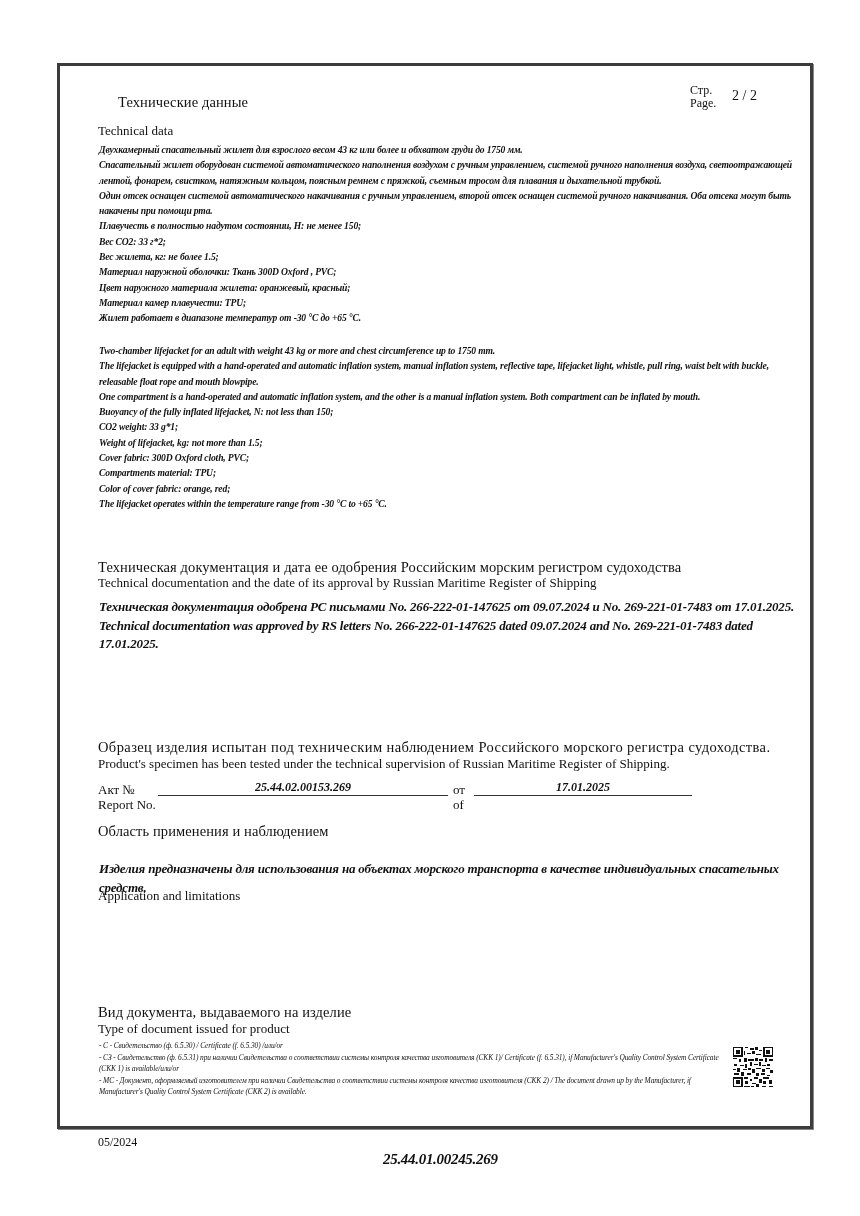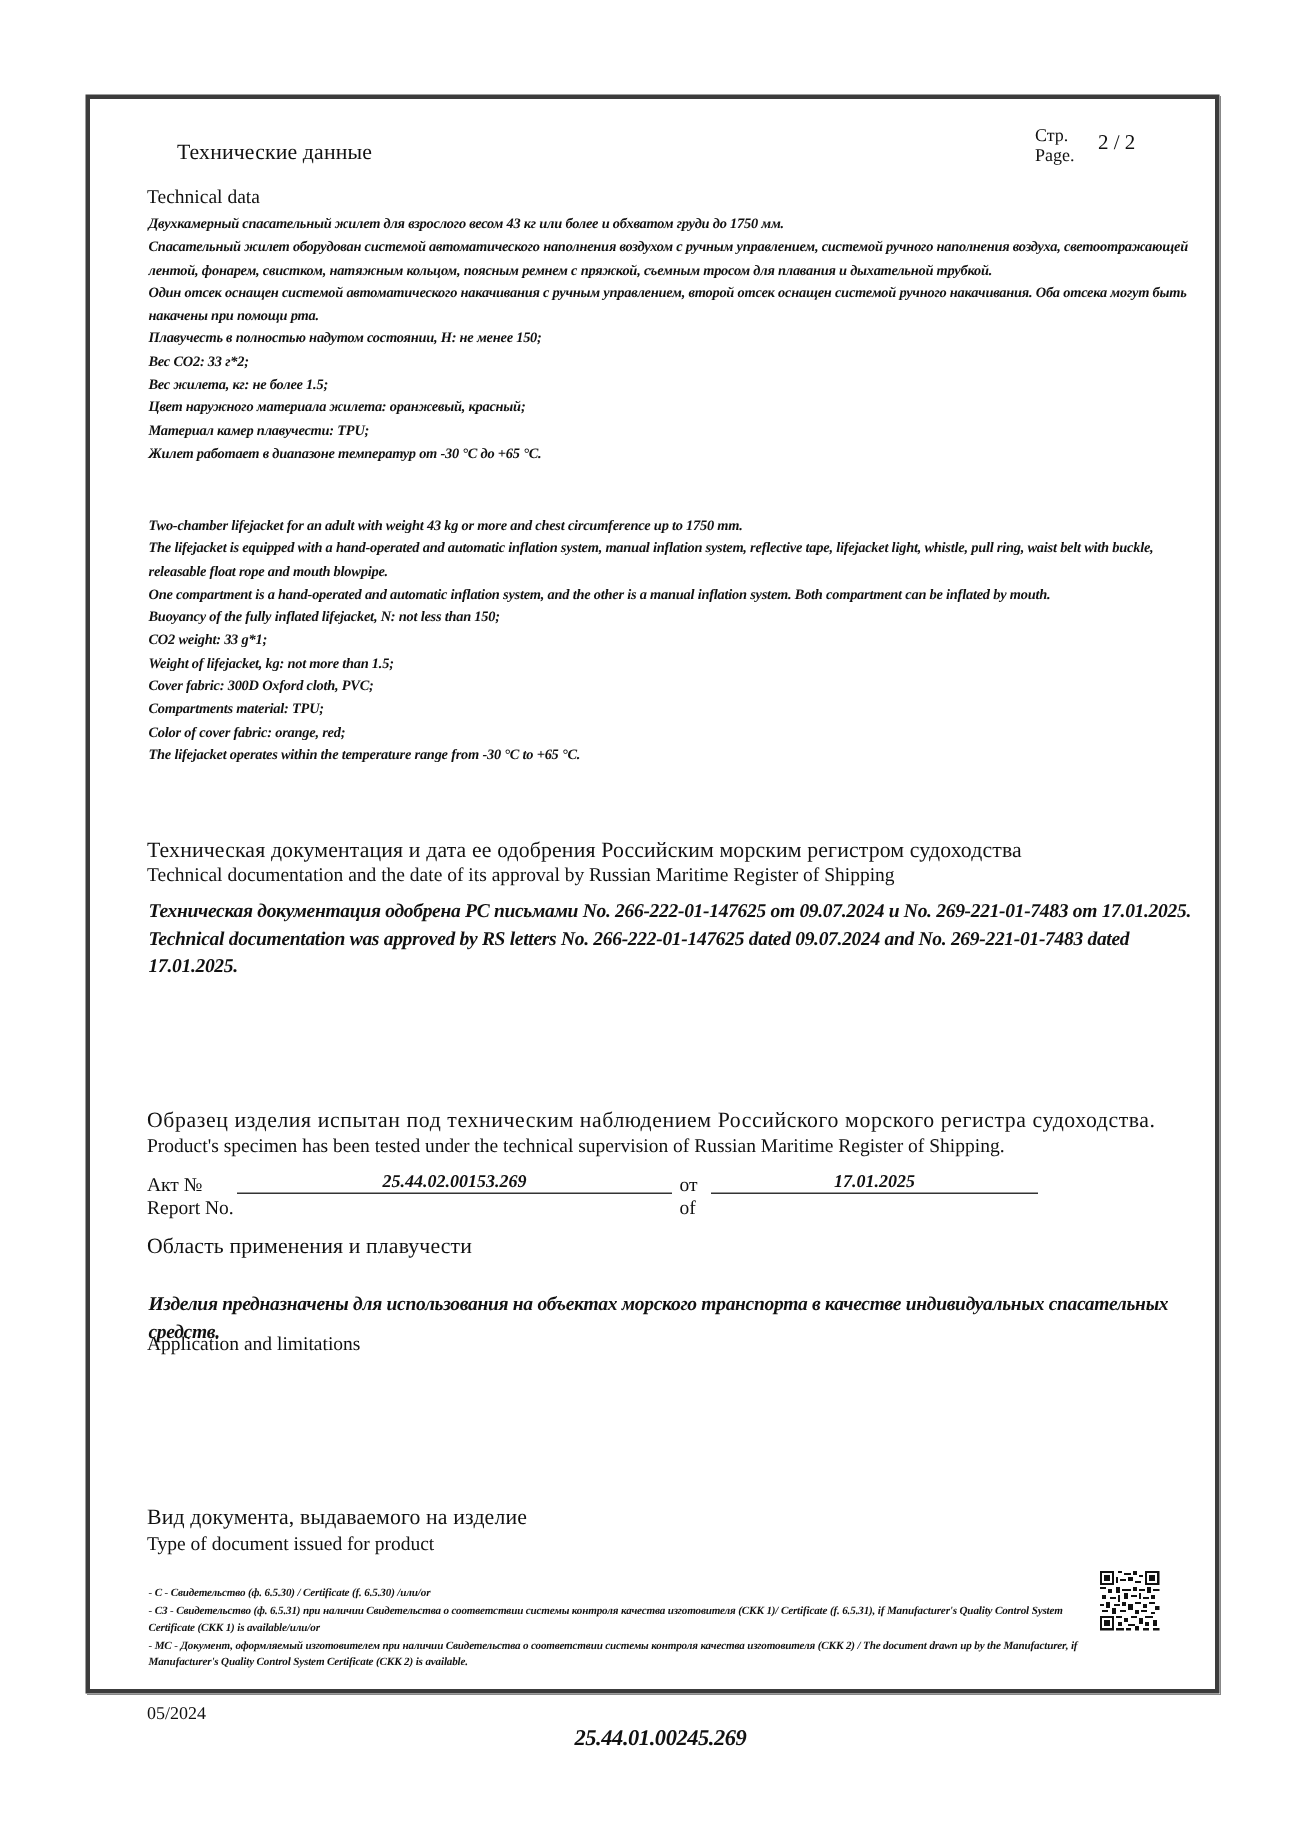--- a/index.html
+++ b/index.html
@@ -12,21 +12,21 @@
   .serif { font-family: "Liberation Serif", "DejaVu Serif", serif; }
   .abs { position: absolute; }
   .page-no { left: 690px; top: 84px; font-size: 12px; line-height: 13px; }
   .page-val { left: 732px; top: 88px; font-size: 14px; }
   .heading-ru { font-size: 14.5px; line-height: 17px; letter-spacing: 0.1px; }
   .heading-en { font-size: 13px; line-height: 16px; }
   .tech { font-family: "Liberation Serif", "DejaVu Serif", serif; font-style: italic; font-weight: bold; font-size: 9.6px; line-height: 15.3px; width: 700px; letter-spacing: -0.15px; }
   .tech p { margin: 0; }
   .big-it { font-family: "Liberation Serif", "DejaVu Serif", serif; font-style: italic; font-weight: bold; font-size: 13px; line-height: 18.5px; width: 700px; letter-spacing: -0.2px; }
   .big-it p { margin: 0; }
-  .small-it { font-family: "Liberation Serif", "DejaVu Serif", serif; font-style: italic; font-weight: bold; font-size: 7.4px; line-height: 11.6px; width: 620px; letter-spacing: -0.1px; margin-top: 16px; }
+  .small-it { font-family: "Liberation Serif", "DejaVu Serif", serif; font-style: italic; font-weight: normal; font-size: 7.4px; line-height: 11.6px; width: 620px; letter-spacing: -0.1px; }
   .small-it p { margin: 0; }
   .uline { border-bottom: 1px solid #333; height: 15px; }
   .field-val { font-family: "Liberation Serif", "DejaVu Serif", serif; font-style: italic; font-weight: bold; font-size: 12px; text-align: center; }
   .lbl { font-size: 13px; line-height: 15px; }
   .qr { left: 733px; top: 1047px; width: 40px; height: 40px; }
   .footer-date { left: 98px; top: 1135px; font-size: 12px; }
   .footer-num { left: 383px; top: 1151px; font-family: "Liberation Serif", "DejaVu Serif", serif; font-style: italic; font-weight: bold; font-size: 15px; letter-spacing: -0.3px; }
 </style>
 </head>
 <body>
@@ -42,20 +42,21 @@
 <div class="abs serif heading-ru" style="left:98px; top:94px;margin-left:20px;">Технические данные</div>
 <div class="abs serif heading-en" style="left:98px; top:123px;">Technical data</div>
 
 <div class="abs tech" style="left:99px; top:142px;">
   <p>Двухкамерный спасательный жилет для взрослого весом 43 кг или более и обхватом груди до 1750 мм.</p>
   <p>Спасательный жилет оборудован системой автоматического наполнения воздухом с ручным управлением, системой ручного наполнения воздуха, светоотражающей лентой, фонарем, свистком, натяжным кольцом, поясным ремнем с пряжкой, съемным тросом для плавания и дыхательной трубкой.</p>
   <p>Один отсек оснащен системой автоматического накачивания с ручным управлением, второй отсек оснащен системой ручного накачивания. Оба отсека могут быть накачены при помощи рта.</p>
   <p>Плавучесть в полностью надутом состоянии, Н: не менее 150;</p>
   <p>Вес СО2: 33 г*2;</p>
   <p>Вес жилета, кг: не более 1.5;</p>
+  <p>Материал наружной оболочки: Ткань 300D Oxford , PVC;</p>
   <p>Цвет наружного материала жилета: оранжевый, красный;</p>
   <p>Материал камер плавучести: TPU;</p>
   <p>Жилет работает в диапазоне температур от -30 °С до +65 °С.</p>
 </div>
 
 <div class="abs tech" style="left:99px; top:343px;">
   <p>Two-chamber lifejacket for an adult with weight 43 kg or more and chest circumference up to 1750 mm.</p>
   <p>The lifejacket is equipped with a hand-operated and automatic inflation system, manual inflation system, reflective tape, lifejacket light, whistle, pull ring, waist belt with buckle, releasable float rope and mouth blowpipe.</p>
   <p>One compartment is a hand-operated and automatic inflation system, and the other is a manual inflation system. Both compartment can be inflated by mouth.</p>
   <p>Buoyancy of the fully inflated lifejacket, N: not less than 150;</p>
@@ -82,21 +83,21 @@
   <div>Report No.</div>
 </div>
 <div class="abs uline field-val" style="left:158px; top:780px; width:290px;">25.44.02.00153.269</div>
 
 <div class="abs serif lbl" style="left:453px; top:782px;">
   <div>от</div>
   <div>of</div>
 </div>
 <div class="abs uline field-val" style="left:474px; top:780px; width:218px;">17.01.2025</div>
 
-<div class="abs serif heading-ru" style="left:98px; top:823px;">Область применения и плавучести</div>
+<div class="abs serif heading-ru" style="left:98px; top:823px;">Область применения и наблюдением</div>
 <div class="abs serif heading-en" style="left:98px; top:840px;margin-top:48px;">Application and limitations</div>
 <div class="abs big-it" style="left:99px; top:860px; width:690px;">
   <p>Изделия предназначены для использования на объектах морского транспорта в качестве индивидуальных спасательных средств.</p>
 </div>
 
 <div class="abs serif heading-ru" style="left:98px; top:1004px;">Вид документа, выдаваемого на изделие</div>
 <div class="abs serif heading-en" style="left:98px; top:1021px;">Type of document issued for product</div>
 <div class="abs small-it" style="left:99px; top:1040px;">
   <p>- С - Свидетельство (ф. 6.5.30) / Certificate (f. 6.5.30) /или/or</p>
   <p>- СЗ - Свидетельство (ф. 6.5.31) при наличии Свидетельства о соответствии системы контроля качества изготовителя (СКК 1)/ Certificate (f. 6.5.31), if Manufacturer's Quality Control System Certificate (СКК 1) is available/или/or</p>

